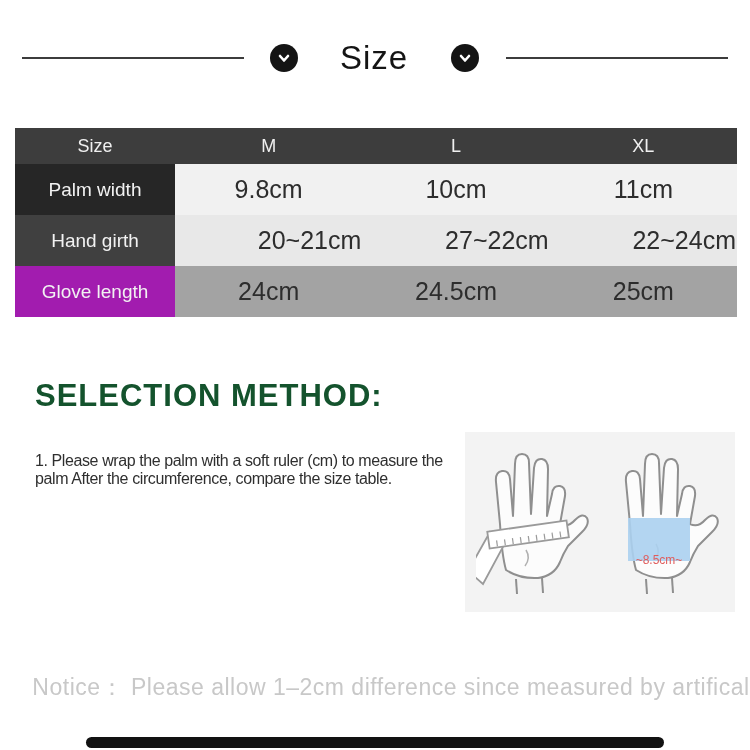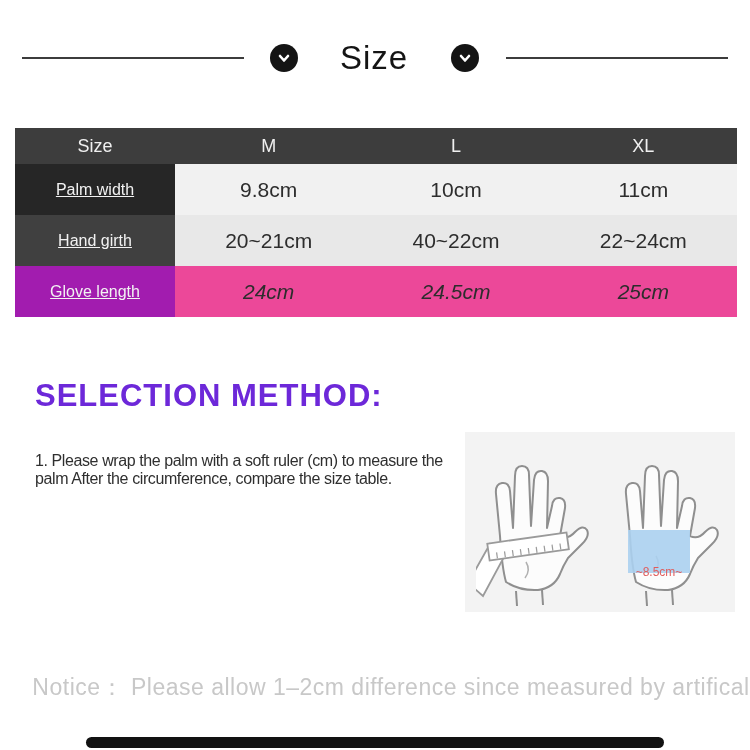--- a/index.html
+++ b/index.html
@@ -15,39 +15,39 @@
   .circle-icon.left{margin-left:26px;margin-right:42px;}
   .circle-icon.right{margin-left:43px;margin-right:27px;}
   .page-title{font-size:33px;font-weight:500;color:#141414;letter-spacing:1px;white-space:nowrap;}
 
   
   table.size-table{position:absolute;left:15px;top:128px;width:722px;
                    border-collapse:collapse;table-layout:fixed;text-align:center;}
   table.size-table col.c0{width:160px;}
   table.size-table th{height:34px;background:#3d3d3d;color:#f0f0f0;font-size:18px;font-weight:400;}
   table.size-table td{height:49px;}
-  td.rowlabel{color:#f2f2f2;font-size:16px;font-weight:400;text-decoration:underline;}
+  td.rowlabel{color:#f2f2f2;font-size:19px;font-weight:400;}
   tr.r0 td.rowlabel{background:#262626;}
   tr.r1 td.rowlabel{background:#404040;}
   tr.r2 td.rowlabel{background:#a21caf;}
-  td.val{color:#2d2d2d;font-size:21px;}
+  td.val{color:#2d2d2d;font-size:25px;}
   tr.r0 td.val{background:#f1f1f1;}
-  tr.r1 td.val{background:#e8e8e8;}
-  tr.r2 td.val{background:#ec4899;font-style:italic;}
+  tr.r1 td.val{background:#e8e8e8;text-align:right;}
+  tr.r2 td.val{background:#a3a3a3;}
 
   
   .sel-heading{position:absolute;left:35px;top:378px;margin:0;
-               font-size:31px;font-weight:bold;color:#6d28d9;letter-spacing:1px;}
+               font-size:31px;font-weight:bold;color:#14532d;letter-spacing:1px;}
   .steps{position:absolute;left:35px;top:452px;width:436px;
          font-size:16px;line-height:18px;color:#2f2f2f;letter-spacing:-0.4px;}
   .steps p{margin:0 0 20px 0;}
 
   
   .panel{position:absolute;left:465px;top:432px;width:270px;height:180px;background:#f3f3f3;
-         display:flex;align-items:flex-end;justify-content:center;gap:12px;}
+         display:flex;align-items:flex-start;justify-content:center;gap:12px;}
   .panel svg{display:block;}
 
   
   .notice{position:absolute;left:0;top:656px;width:750px;margin:16px;text-align:center;
           font-size:23px;color:#c8c8c8;letter-spacing:0.5px;white-space:nowrap;}
 
   
   .bottom-bar{position:absolute;left:86px;top:737px;width:578px;height:11px;
               background:#121212;border-radius:6px;}
 </style>
@@ -90,21 +90,21 @@
     <tbody>
       <tr class="r0">
         <td class="rowlabel">Palm width</td>
         <td class="val">9.8cm</td>
         <td class="val">10cm</td>
         <td class="val">11cm</td>
       </tr>
       <tr class="r1">
         <td class="rowlabel">Hand girth</td>
         <td class="val">20~21cm</td>
-        <td class="val">40~22cm</td>
+        <td class="val">27~22cm</td>
         <td class="val">22~24cm</td>
       </tr>
       <tr class="r2">
         <td class="rowlabel">Glove length</td>
         <td class="val">24cm</td>
         <td class="val">24.5cm</td>
         <td class="val">25cm</td>
       </tr>
     </tbody>
   </table>

